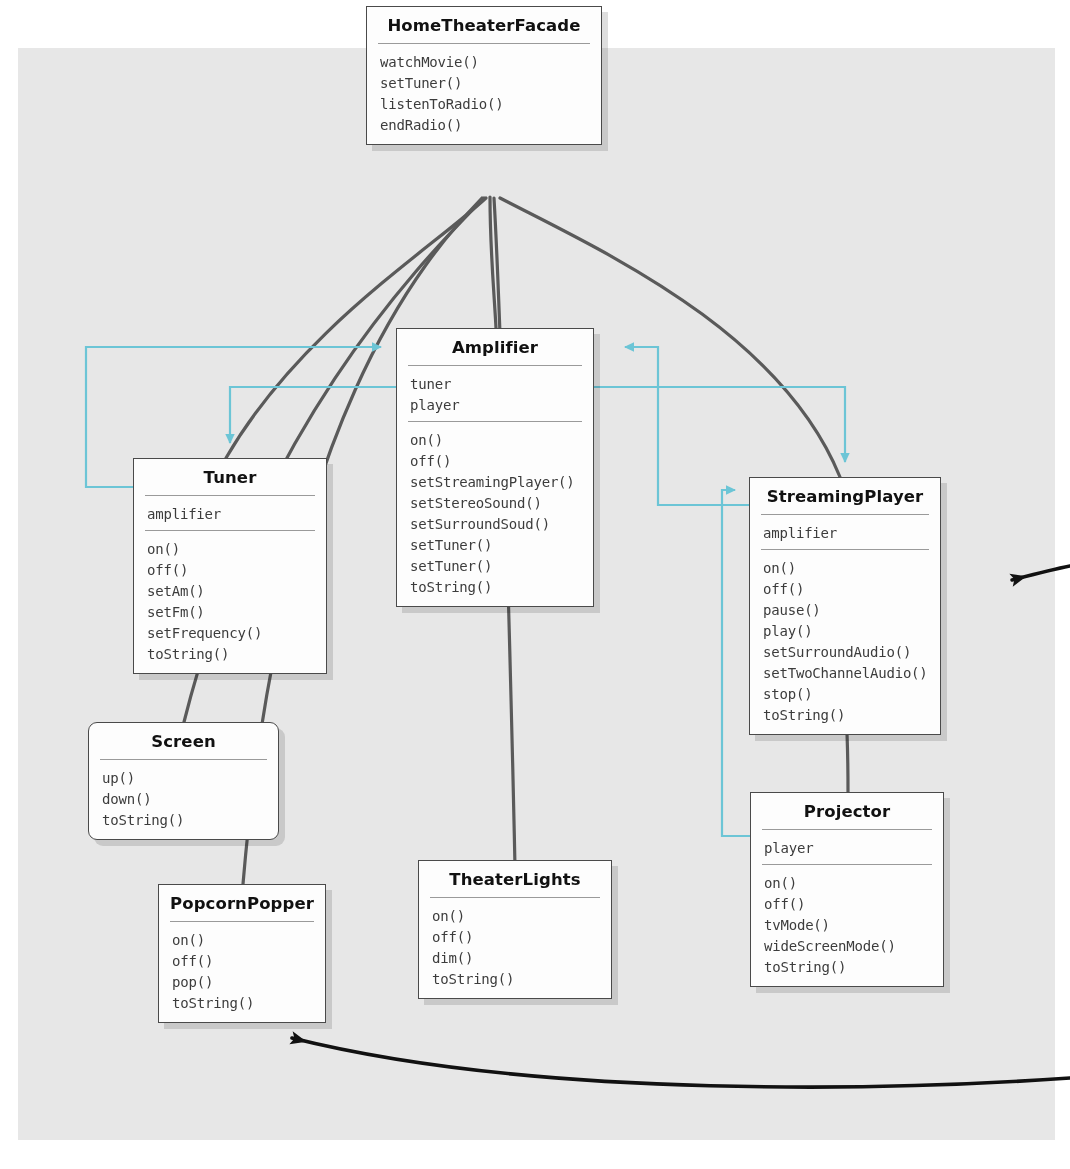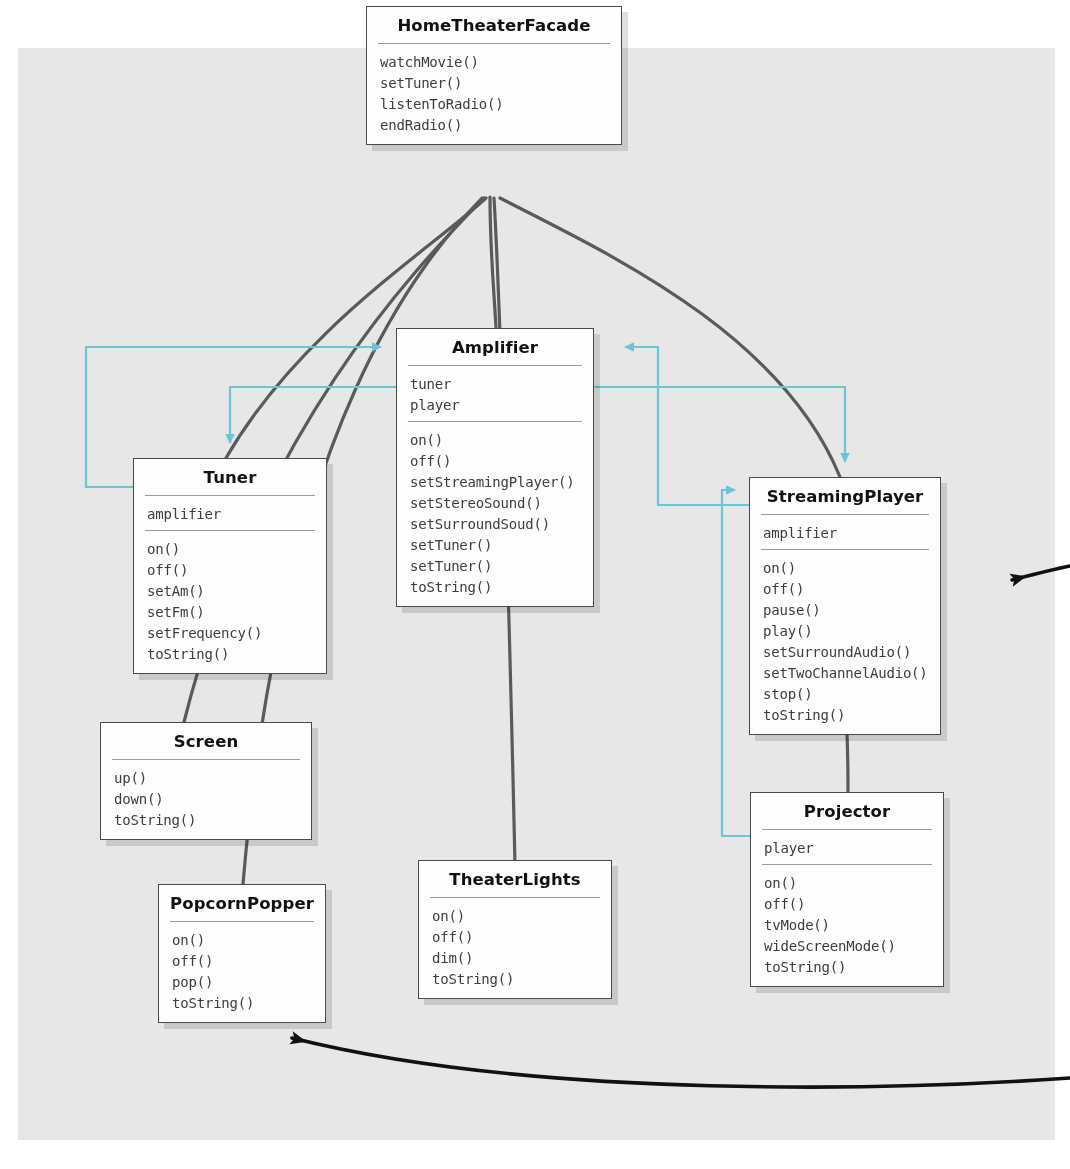--- a/index.html
+++ b/index.html
@@ -18,25 +18,25 @@
        box-shadow:6px 6px 0 0 rgba(0,0,0,0.13);box-sizing:border-box;}
   .cls .title{text-align:center;font-weight:bold;color:#111;
               font-size:16.5px;padding:9px 6px 8px 6px;letter-spacing:.1px;}
   .cls .sep{height:1px;background:#9a9a9a;margin:0 11px;}
   .cls .compart{padding:7px 0 9px 0;}
   .cls .row{font-size:14px;color:#3c3c3c;padding:2.5px 0 2.5px 13px;
             font-family:"DejaVu Sans Mono","Liberation Mono",monospace;
             white-space:nowrap;letter-spacing:-0.2px;}
 
   
-  #box-facade        {left:366px; top:6px;   width:256px;}
+  #box-facade        {left:366px; top:6px;   width:236px;}
   #box-amplifier     {left:396px; top:328px; width:198px;}
   #box-tuner         {left:133px; top:458px; width:194px;}
   #box-streamingplayer{left:749px;top:477px; width:192px;}
-  #box-screen        {left:100px;  top:722px; width:212px;}
+  #box-screen        {left:88px;  top:722px; width:191px;border-radius:9px;}
   #box-projector     {left:750px; top:792px; width:194px;}
   #box-popcornpopper {left:158px; top:884px; width:168px;}
   #box-theaterlights {left:418px; top:860px; width:194px;}
 </style>
 </head>
 <body>
 
 <div id="canvas">
 
   <div class="panel"></div>

